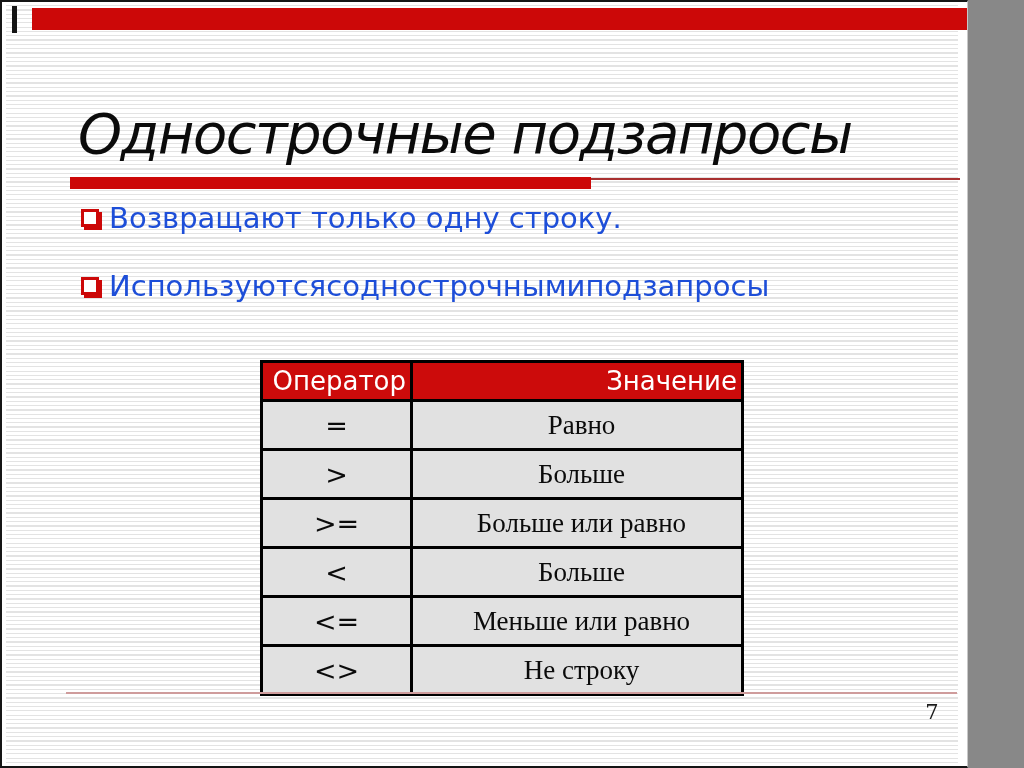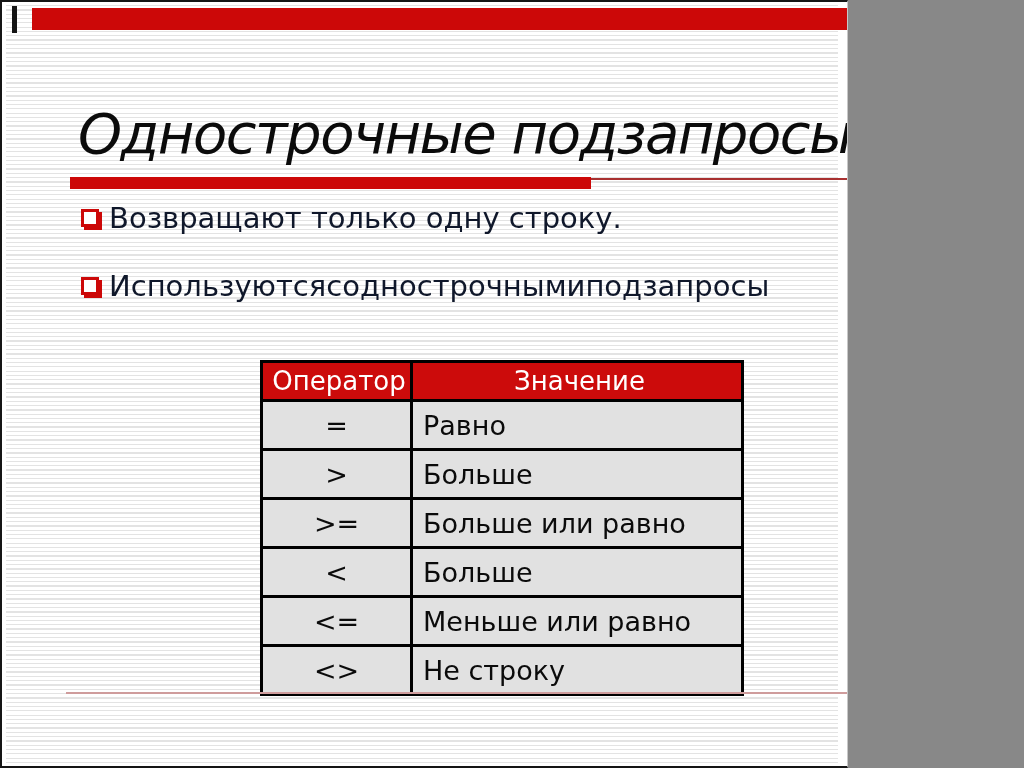--- a/index.html
+++ b/index.html
@@ -1,18 +1,18 @@
 <!DOCTYPE html>
 <html><head>
 <meta charset="utf-8">
 <style>
   html,body{margin:0;padding:0;background:#888;}
   #slide{
     position:relative;
-    width:848px;height:768px;
+    width:968px;height:768px;
     box-sizing:border-box;
     background:#ffffff;
     border-top:2px solid #151515;
     border-left:2px solid #151515;
     border-bottom:2px solid #151515;
     border-right:1px solid #c8c8c8;
     overflow:hidden;
     font-family:"DejaVu Sans","Liberation Sans",sans-serif;
     color:#0b0b0b;
   }
@@ -45,49 +45,49 @@
   }
   .bullet-square{
     position:absolute;width:12px;height:12px;
     background:#ffffff;border:3px solid #cc0808;
     box-shadow:3px 3px 0 0 #cc0808;
   }
   #bullet1-square{left:79px;top:207px;}
   #bullet2-square{left:79px;top:275px;}
   .bullet-text{
     position:absolute;left:107px;
-    font-size:29px;line-height:34px;color:#0f172a;
+    font-size:29px;line-height:34px;color:#1d4ed8;
   }
   #bullet1-text{top:199px;width:700px;}
   #bullet2-line1{
     top:267px;width:833px;
     display:flex;
   }
   #bullet2-line2{top:302px;width:700px;}
   table.ops{
     position:absolute;left:258px;top:358px;
     border-collapse:collapse;table-layout:fixed;width:481px;
   }
   table.ops td{
     border:3px solid #000000;
     font-size:27px;
     overflow:hidden;white-space:nowrap;
   }
   table.ops td.hdr{
     background:#cc0b0b;color:#ffffff;
     font-size:26px;height:32px;
-    padding:2px 4px 2px 9px;text-align:center;vertical-align:middle;
+    padding:2px 4px 2px 9px;text-align:right;vertical-align:middle;
   }
   table.ops td.op{
     background:#e1e1e1;text-align:center;height:44px;
     vertical-align:middle;
   }
   table.ops td.val{
-    background:#e1e1e1;text-align:left;height:44px;
-    padding-left:10px;vertical-align:middle;
+    background:#e1e1e1;text-align:center;height:44px;
+    padding-left:10px;vertical-align:middle;font-family:Liberation Serif, serif;
   }
   .footer-line{
     position:absolute;left:64px;top:690px;width:891px;height:2px;
     background:#cf9c9c;
   }
   .page-number{
     position:absolute;left:910px;top:698px;width:40px;
     font-family:"DejaVu Serif","Liberation Serif",serif;
     font-size:21px;line-height:24px;color:#1a1a1a;text-align:center;
   }

